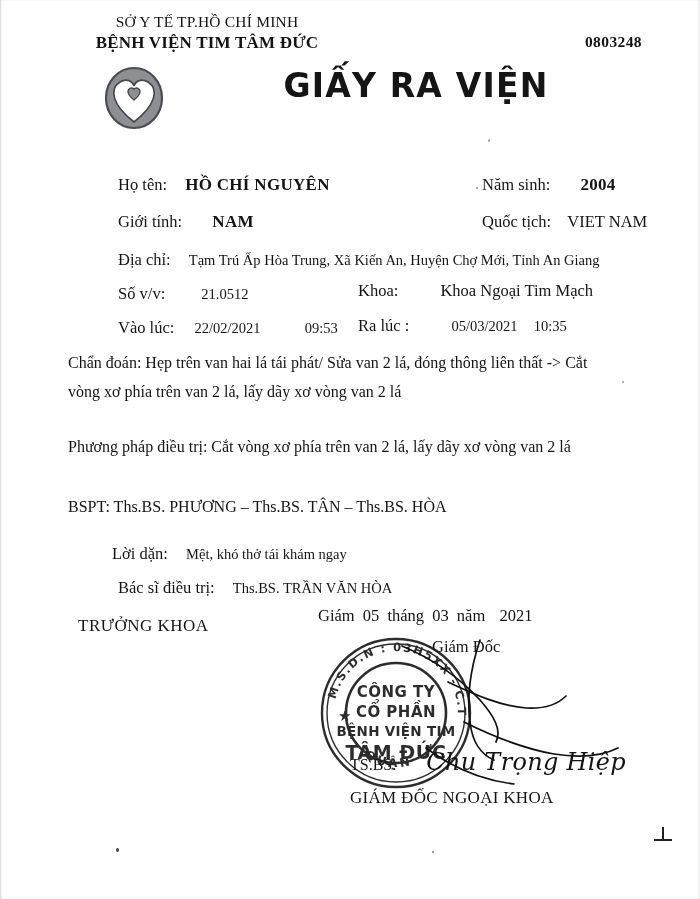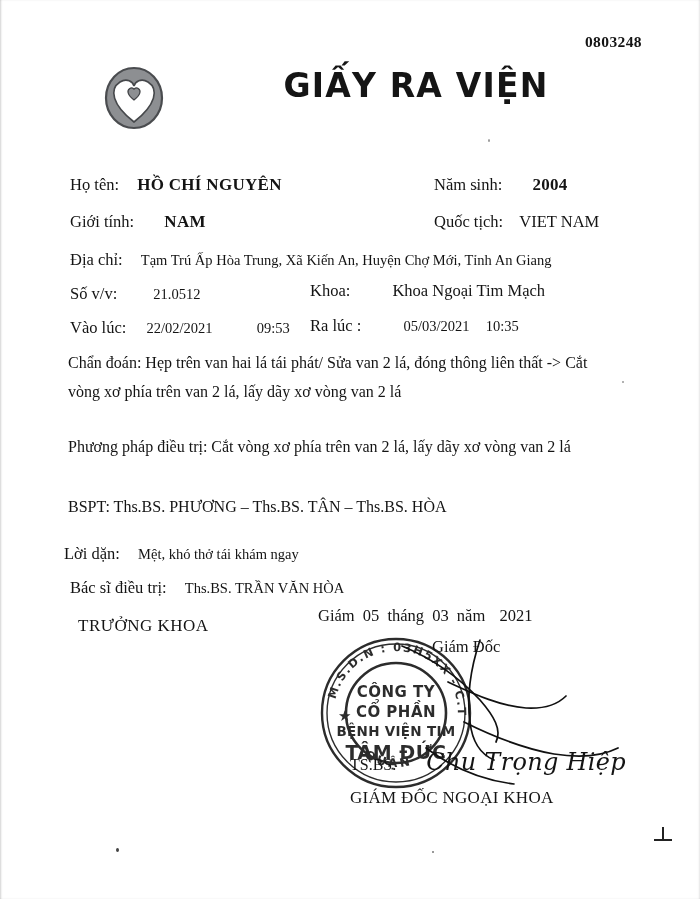--- a/index.html
+++ b/index.html
@@ -83,21 +83,21 @@
     letter-spacing: 1.2px;
     color: #151515;
   }
 
   
   .field {
     position: absolute;
     font-size: 16.5px;
     white-space: nowrap;
   }
-  .field .lbl { font-size: 16.5px; }
+  .field .lbl { font-size: 16.5px; margin-left: 48px; }
   .val-bold {
     font-weight: bold;
     font-size: 17px;
     letter-spacing: 0.3px;
     text-align: right;
   }
   .val-plain {
     font-size: 16.5px;
   }
   .val-small {
@@ -205,20 +205,24 @@
     position: absolute;
     background: #444;
     border-radius: 50%;
   }
 </style>
 </head>
 <body>
 
 <div id="page">
 
+  <div class="org-block">
+    <div class="org-line1">SỞ Y TẾ TP.HỒ CHÍ MINH</div>
+    <div class="org-line2">BỆNH VIỆN TIM TÂM ĐỨC</div>
+  </div>
 
   <div class="doc-number">0803248</div>
 
   <div class="logo">
     <svg width="68" height="70" viewBox="0 0 68 70">
       <defs>
         <clipPath id="ringclip">
           <path d="M34 60 C 12 43, 9 27, 20 20 C 27 15.5, 33 20, 34 24 C 35 20, 41 15.5, 48 20 C 59 27, 56 43, 34 60 Z"></path>
         </clipPath>
       </defs>

